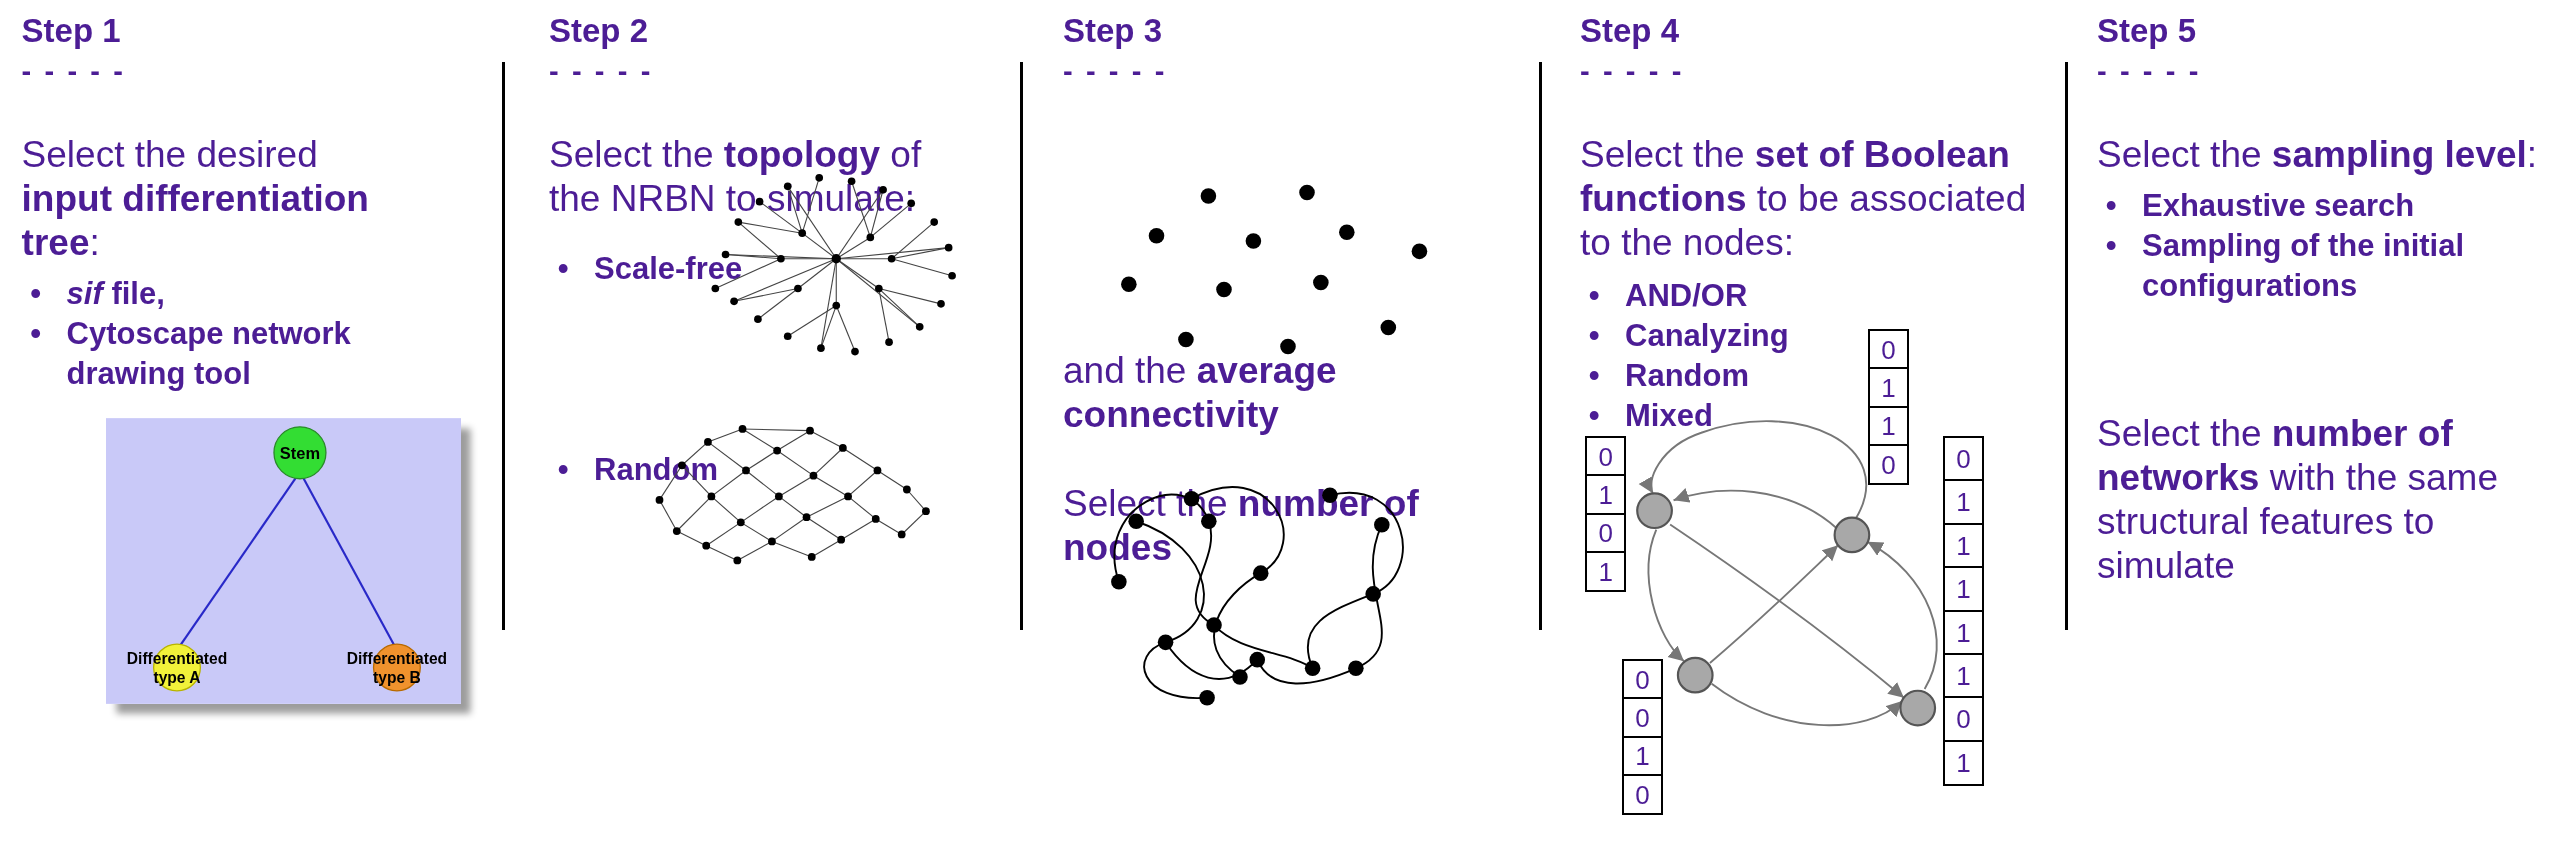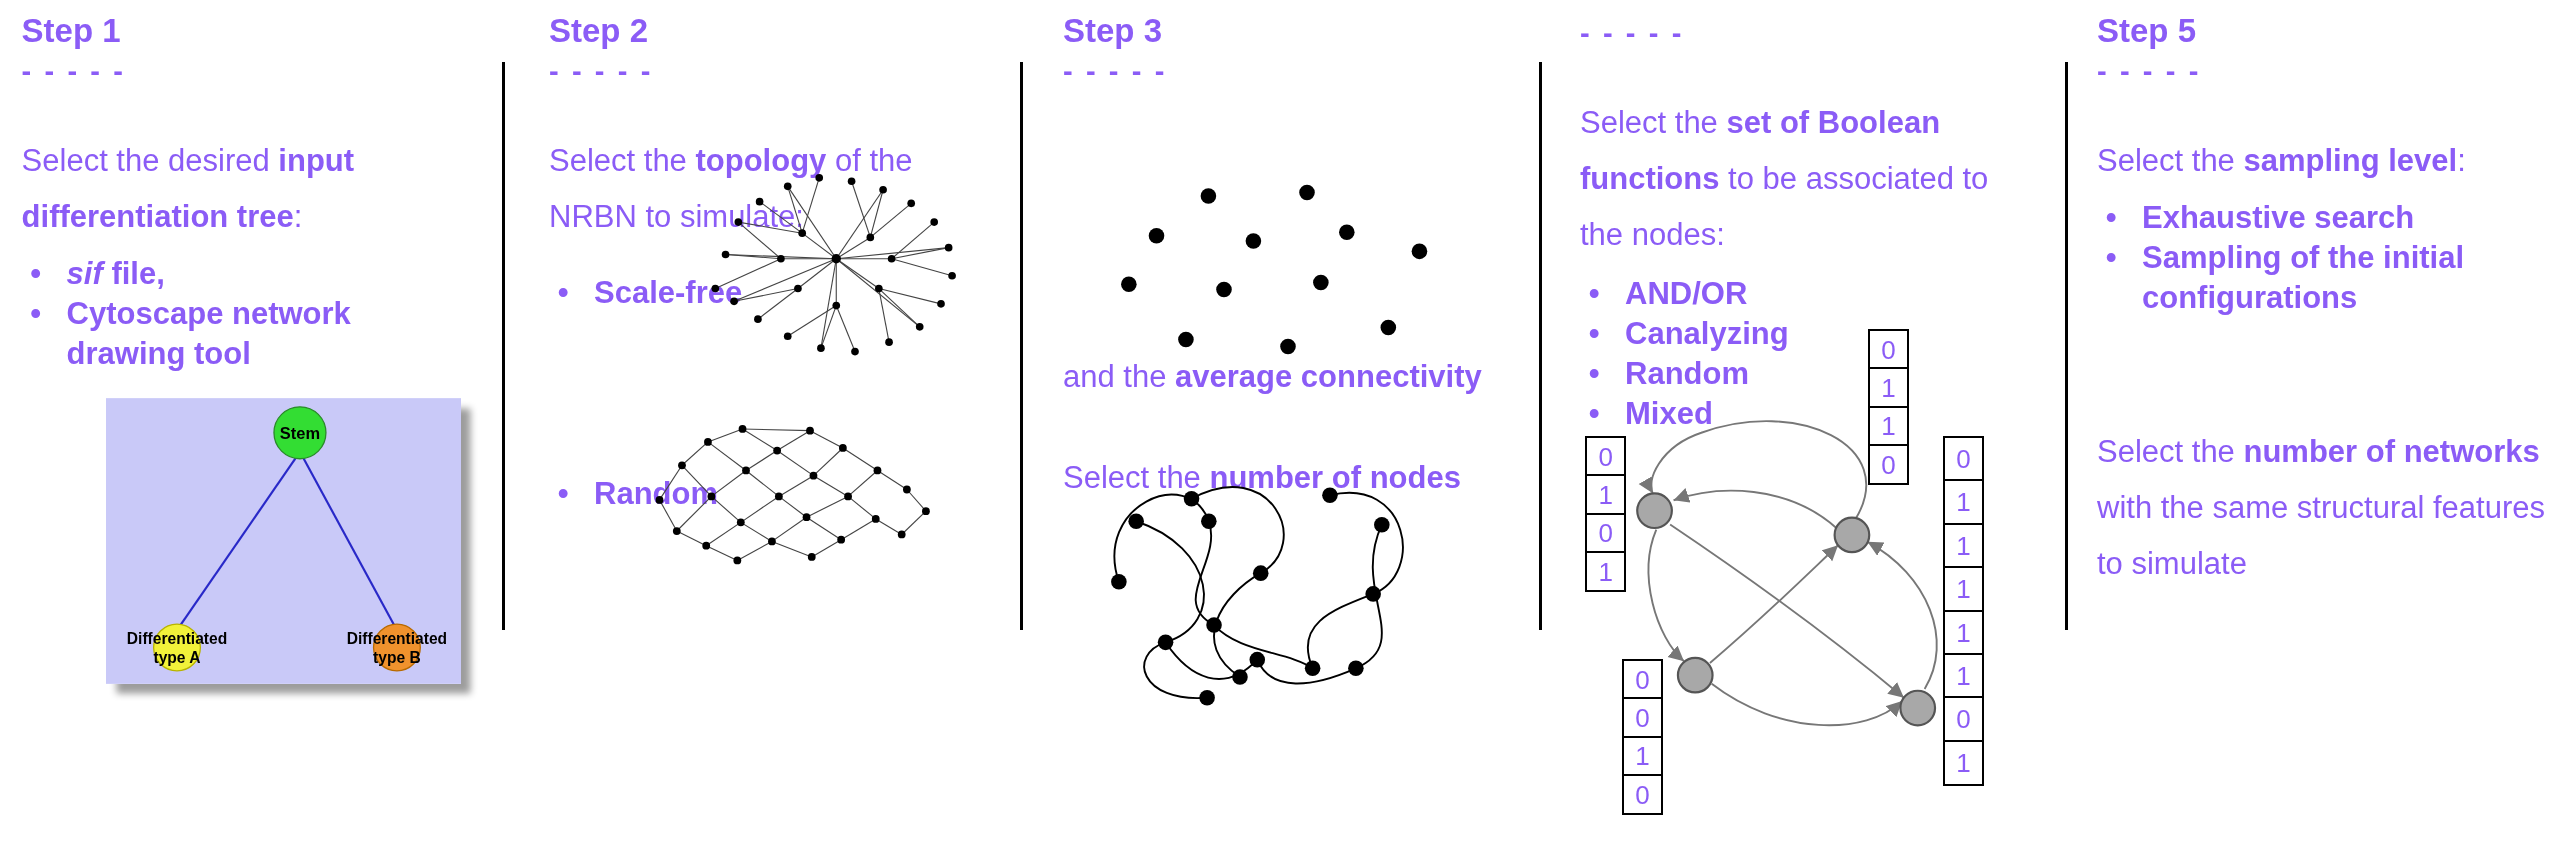--- a/index.html
+++ b/index.html
@@ -1,27 +1,27 @@
 <!DOCTYPE html>
 <html style="font-size:14px"><head>
 <meta charset="utf-8">
 <style>
   * { box-sizing: border-box; }
   html,body { margin:0; padding:0; background:#fff; }
   .page {
     position:relative; width:2576px; height:817px; overflow:hidden;
-    background:#ffffff; color:#8b5cf6;
+    background:#ffffff; color:#4c1d95;
     font-family:"Liberation Sans", sans-serif;
   }
   .divider { position:absolute; top:62px; width:2.6px; height:568px; background:#000; }
 
   .col { position:absolute; top:12px; }
   .step-title { font-size:33px; font-weight:bold; margin:0; line-height:1.15; }
   .dashes { font-size:29px; font-weight:bold; letter-spacing:2.6px; margin-top:5.2px; }
-  .para { font-size:31px; line-height:56px; margin:45px 0 0 0; }
+  .para { font-size:37px; line-height:44px; margin:45px 0 0 0; }
   .para b { font-weight:bold; }
   ul.blist { list-style:none; margin:8.7px 0 0 0; padding:0; font-size:31px; line-height:40px;font-weight:bold; }
   ul.blist li { position:relative; padding-left:45px; }
   ul.blist li::before { content:"\2022"; position:absolute; left:8.7px; }
   ul.blist i { font-style:italic; }
 
   .tree-figure {
     position:relative; margin:24px 0 0 84px; width:355px; height:286px;
     box-shadow:9.5px 9.5px 7px #9c9c9c;
   }
@@ -276,20 +276,21 @@
           <circle cx="178" cy="238" r="9"></circle>
           <circle cx="140" cy="262" r="9"></circle>
         <circle cx="198" cy="218" r="9"></circle>
           <circle cx="58" cy="58" r="9"></circle>
           <circle cx="312" cy="228" r="9"></circle>
       </g>
     </svg>
   </section>
 
   <section class="col" style="left:1580px; width:480px">
+    <h2 class="step-title">Step 4</h2>
     <div class="dashes">- - - - -</div>
     <p class="para" style="width:459px"><span>Select the </span><b>set of Boolean functions</b><span> to be associated to the nodes:</span></p>
     <ul class="blist" style="margin-top:10.4px">
       <li><span>AND/OR</span></li>
       <li><span>Canalyzing</span></li>
       <li><span>Random</span></li>
       <li><span>Mixed</span></li>
     </ul>
 
     <div class="bool-graphic">

